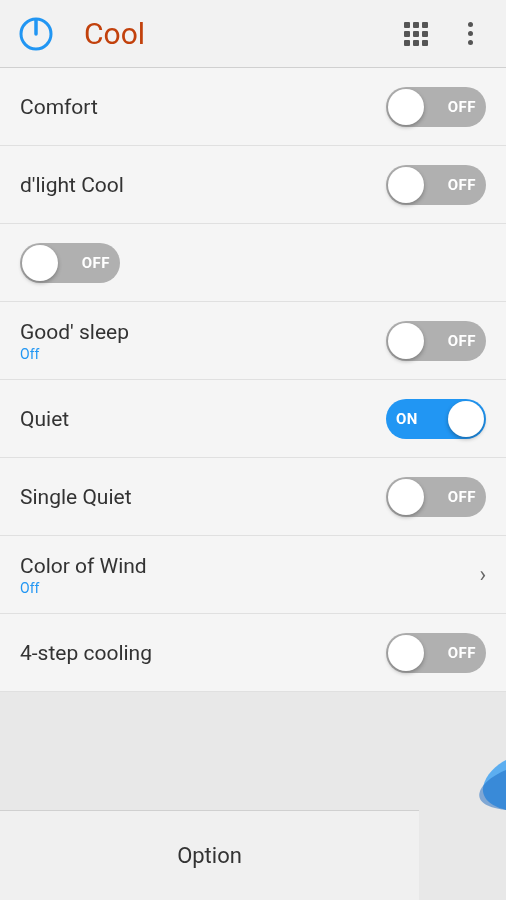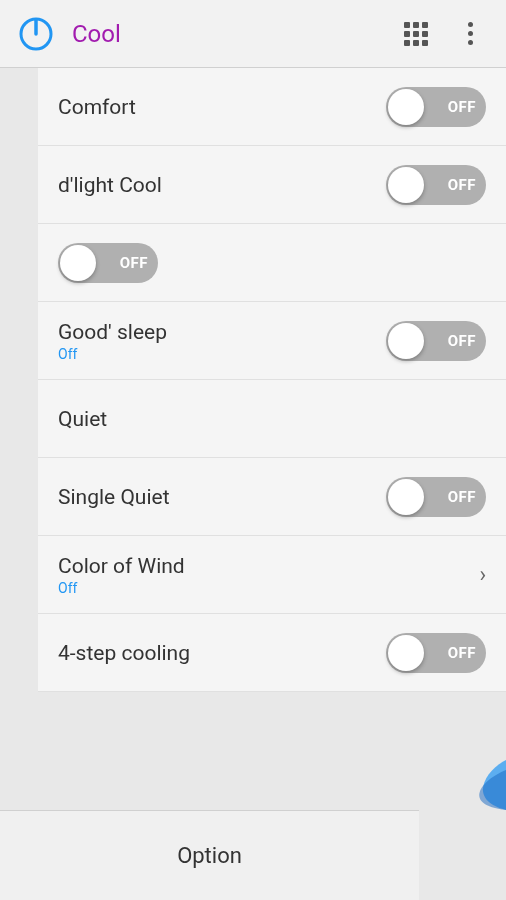--- a/index.html
+++ b/index.html
@@ -35,24 +35,24 @@
       justify-content: center;
     }
 
     .power-svg {
       width: 36px;
       height: 36px;
     }
 
     .header-title {
       flex: 1;
-      font-size: 24px;
+      font-size: 30px;
       font-weight: 400;
-      color: #a21caf;
-      margin-left: 14px;
+      color: #c2410c;
+      margin-left: 26px;
     }
 
     .header-icons {
       display: flex;
       align-items: center;
       gap: 10px;
     }
 
     .icon-btn {
       width: 44px;
@@ -209,21 +209,20 @@
       height: 5px;
       background: #555;
       border-radius: 50%;
     }
 
     
     .scroll-area {
       height: calc(900px - 68px - 90px);
       overflow: hidden;
       position: relative;
-      margin-left: 38px;
     }
 
     .blue-wave {
       position: absolute;
       bottom: 0;
       right: 0;
       width: 100px;
       height: 50px;
     }
   </style>
@@ -295,20 +294,24 @@
         </div>
         <div class="toggle toggle-off">
           <div class="toggle-thumb"></div>
           <span class="toggle-label-off">OFF</span>
         </div>
       </div>
       <div class="list-item">
         <div class="list-item-left">
           <span class="item-label">Quiet</span>
         </div>
+        <div class="toggle toggle-on">
+          <span class="toggle-label-on">ON</span>
+          <div class="toggle-thumb"></div>
+        </div>
       </div>
       <div class="list-item">
         <div class="list-item-left">
           <span class="item-label">Single Quiet</span>
         </div>
         <div class="toggle toggle-off">
           <div class="toggle-thumb"></div>
           <span class="toggle-label-off">OFF</span>
         </div>
       </div>

